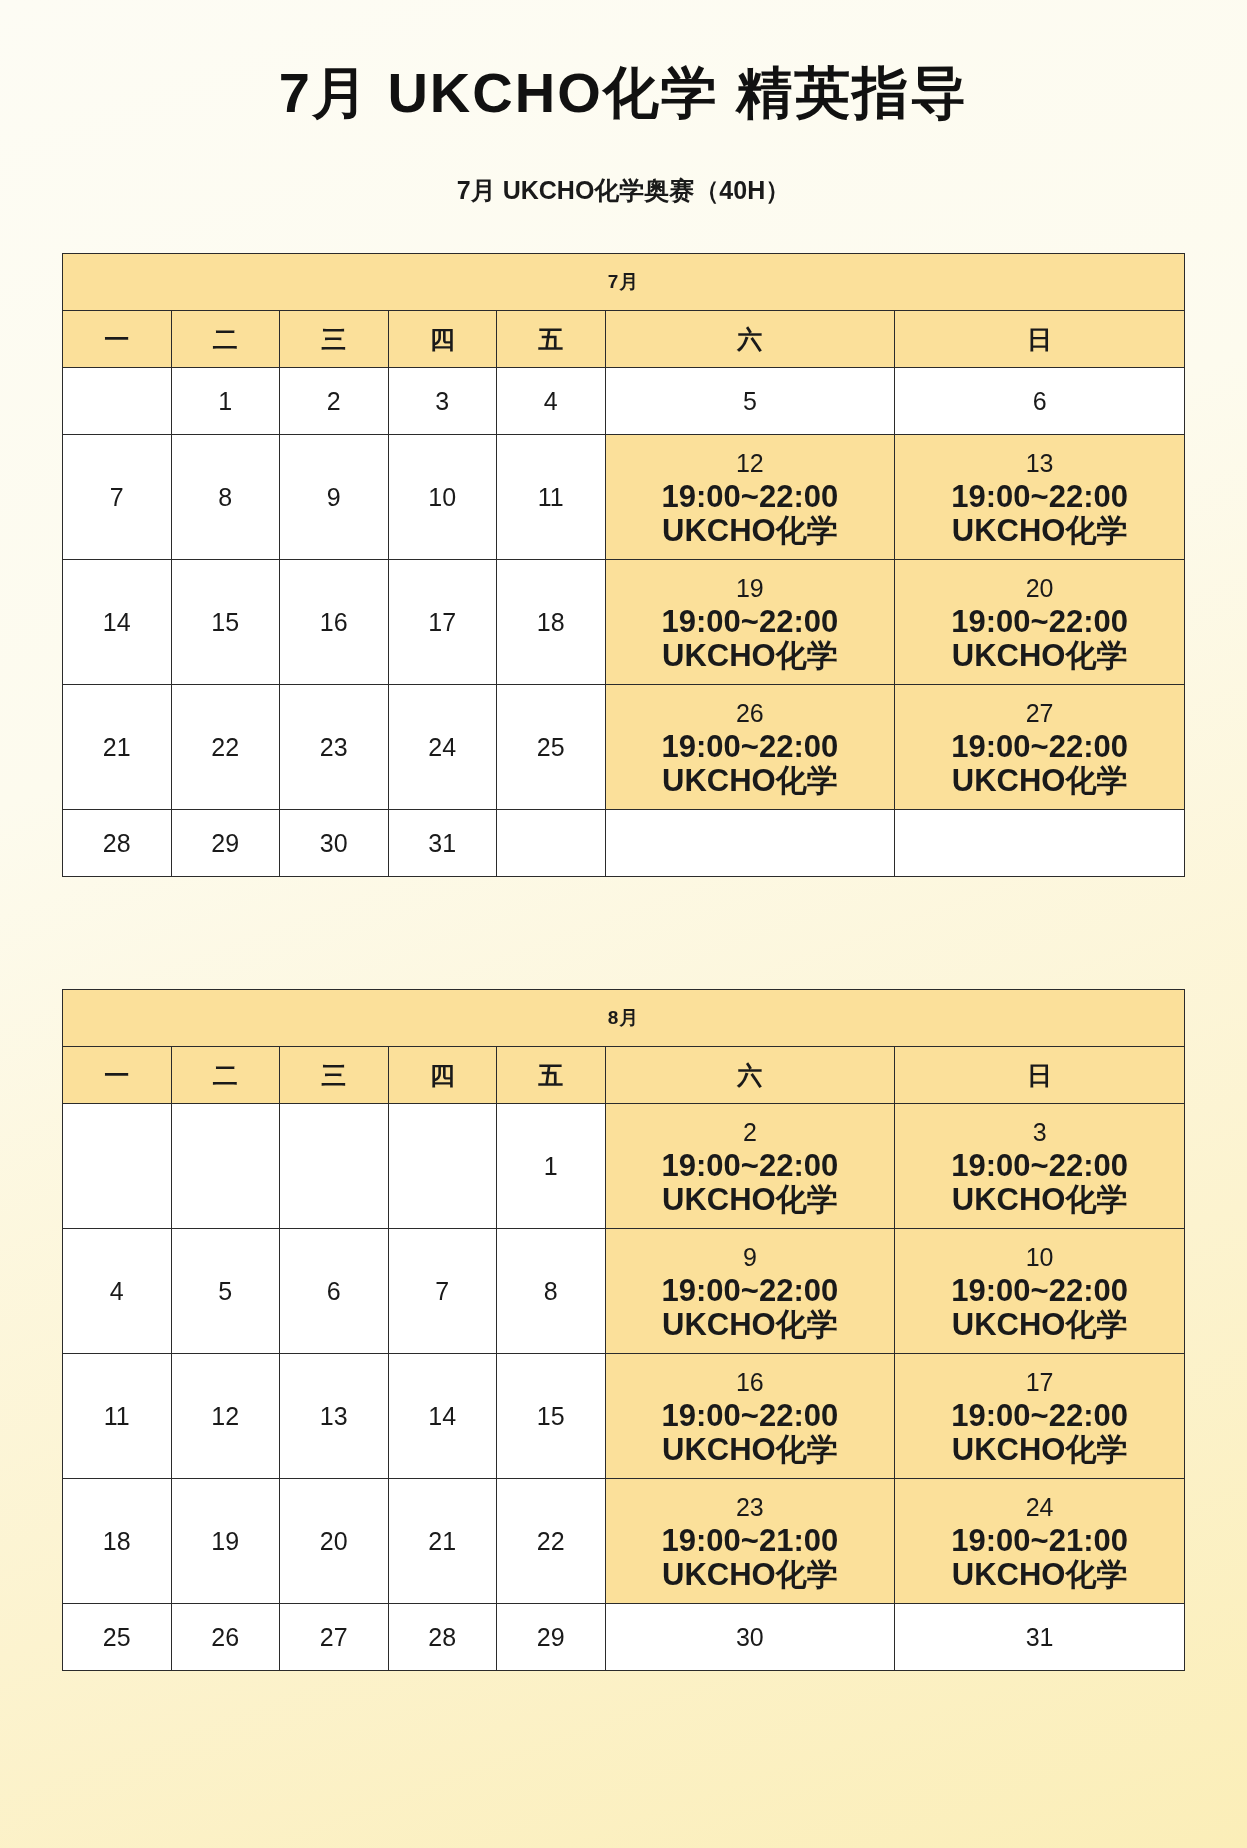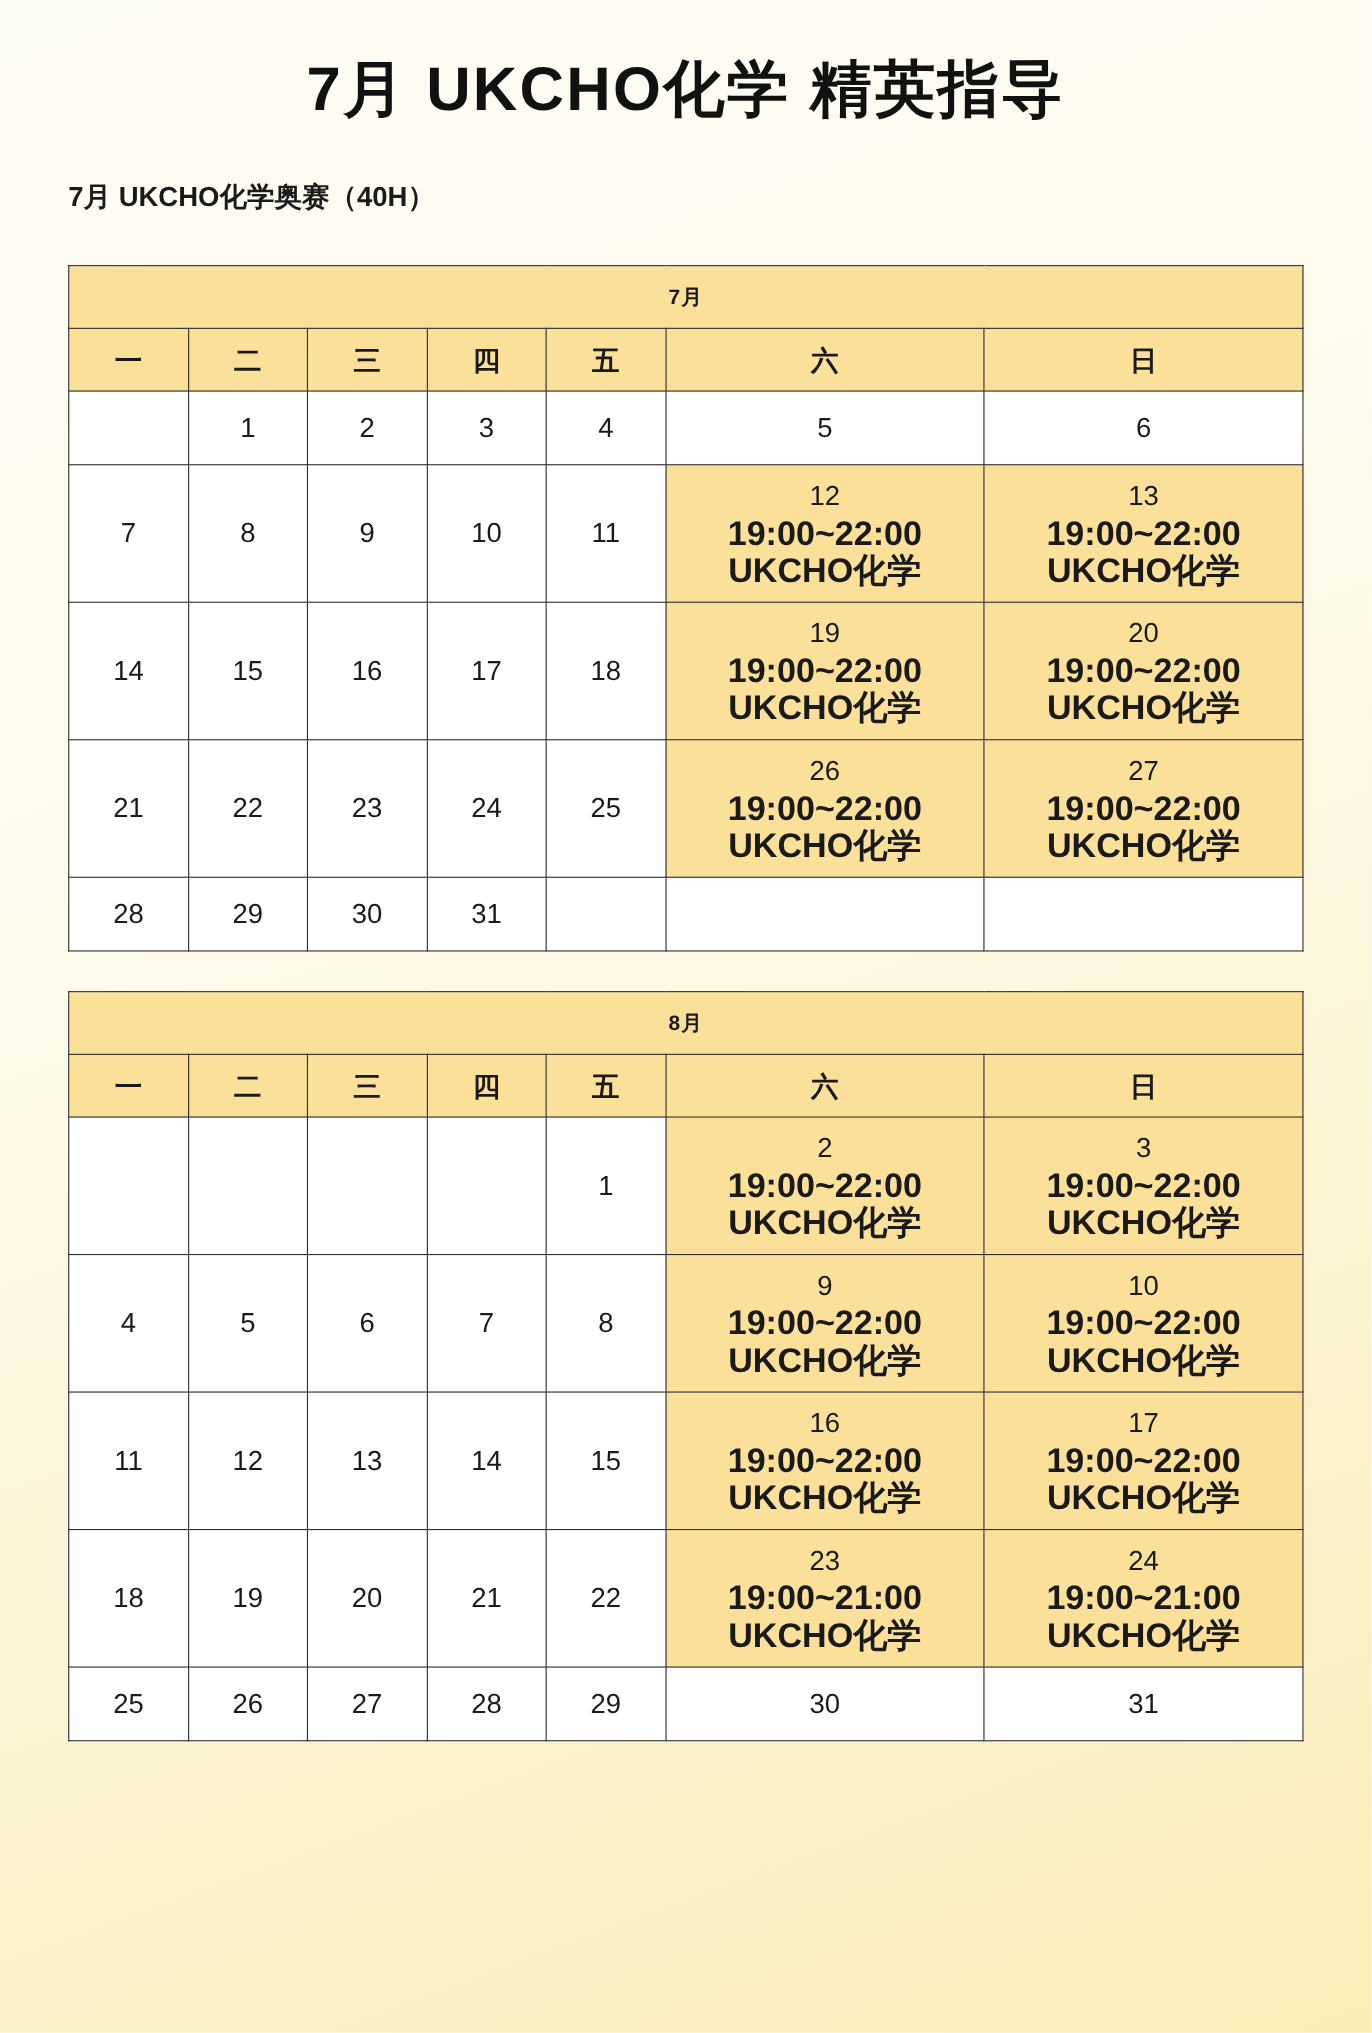--- a/index.html
+++ b/index.html
@@ -19,34 +19,35 @@
     width: 1247px;
     height: 1848px;
     box-sizing: border-box;
     padding: 0 62px;
   }
   .title {
     text-align: center;
     font-size: 56px;
     font-weight: bold;
     letter-spacing: 2px;
-    padding-top: 44px;
+    padding-top: 56px;
     color: #111;
   }
   .subtitle {
+    text-align: center;
     font-size: 25px;
     font-weight: bold;
     margin-top: 42px;
     color: #1a1a1a;
   }
   .cal-wrap {
     margin-top: 46px;
   }
   .cal-wrap.second {
-    margin-top: 36px;
+    margin-top: 112px;
   }
   table.cal {
     width: 1123px;
     border-collapse: collapse;
     table-layout: fixed;
     background: #fff;
   }
   table.cal td, table.cal th {
     border: 1px solid #2b2b2b;
     text-align: center;

